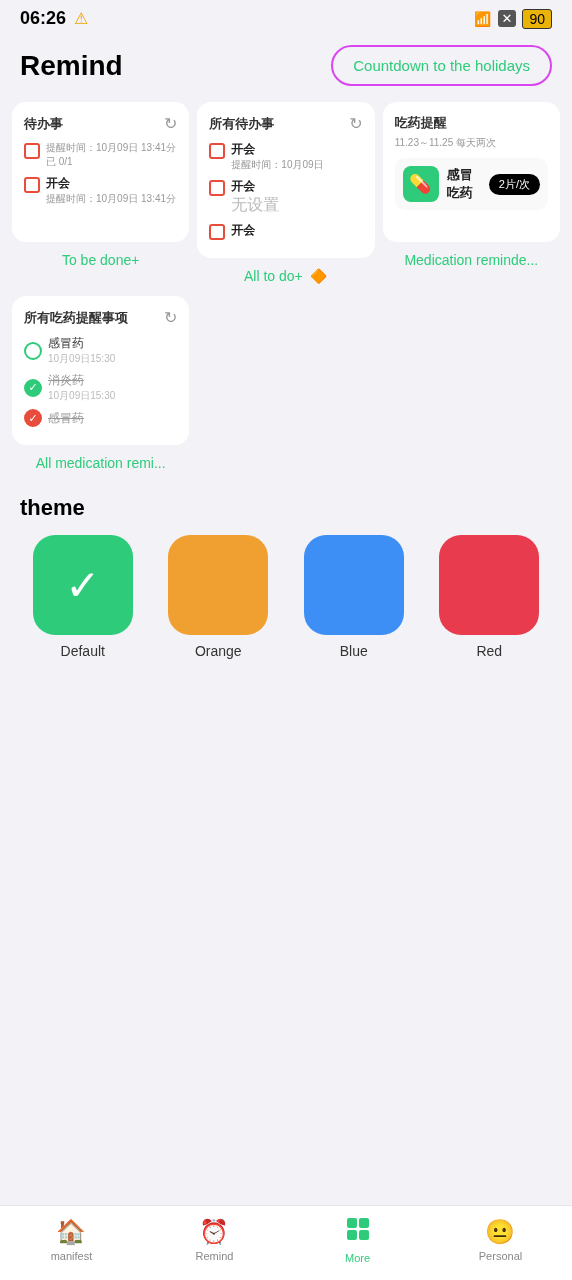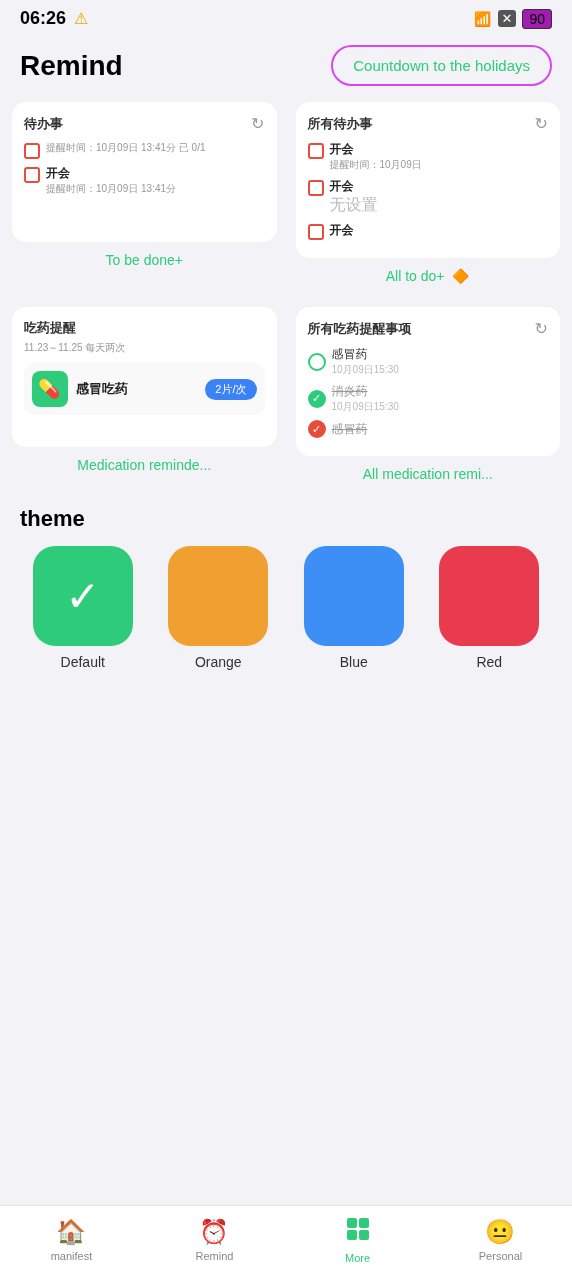--- a/index.html
+++ b/index.html
@@ -51,22 +51,22 @@
       padding: 10px 20px;
       color: #2ecc7a;
       font-size: 15px;
       font-weight: 500;
       cursor: pointer;
     }
 
     
     .widget-grid {
       display: grid;
-      grid-template-columns: 1fr 1fr;
-      gap: 19px;
+      grid-template-columns: 1fr 1fr 1fr;
+      gap: 8px;
       padding: 0 12px;
     }
 
     .widget-card {
       background: #fff;
       border-radius: 14px;
       padding: 12px;
       min-height: 140px;
     }
 
@@ -147,21 +147,21 @@
       justify-content: center;
       font-size: 18px;
     }
     .med-name {
       font-size: 13px;
       font-weight: 600;
       color: #222;
       flex: 1;
     }
     .med-dose {
-      background: #3b82f6;
+      background: #000000;
       color: #fff;
       border-radius: 12px;
       padding: 3px 10px;
       font-size: 11px;
     }
 
     
     .med-all-item {
       display: flex;
       align-items: center;
@@ -307,21 +307,21 @@
 <div class="content-area">
 
   <div class="status-bar">
     <div style="display:flex;align-items:center;gap:8px;">
       <span class="status-time">06:26</span>
       <span class="warn-icon">⚠</span>
     </div>
     <div class="status-icons">
       <span>📶</span>
       <span style="font-size:13px;background:#555;color:#fff;padding:1px 4px;border-radius:3px;">✕</span>
-      <span style="font-size:13px;background:#a21caf;border:1px solid #333;border-radius:3px;padding:1px 6px;">
+      <span style="font-size:13px;background:#eab308;border:1px solid #333;border-radius:3px;padding:1px 6px;">
         <span>90</span>
       </span>
     </div>
   </div>
 
   <div class="header">
     <span class="header-title">Remind</span>
     <button class="countdown-btn">Countdown to the holidays</button>
   </div>
 

